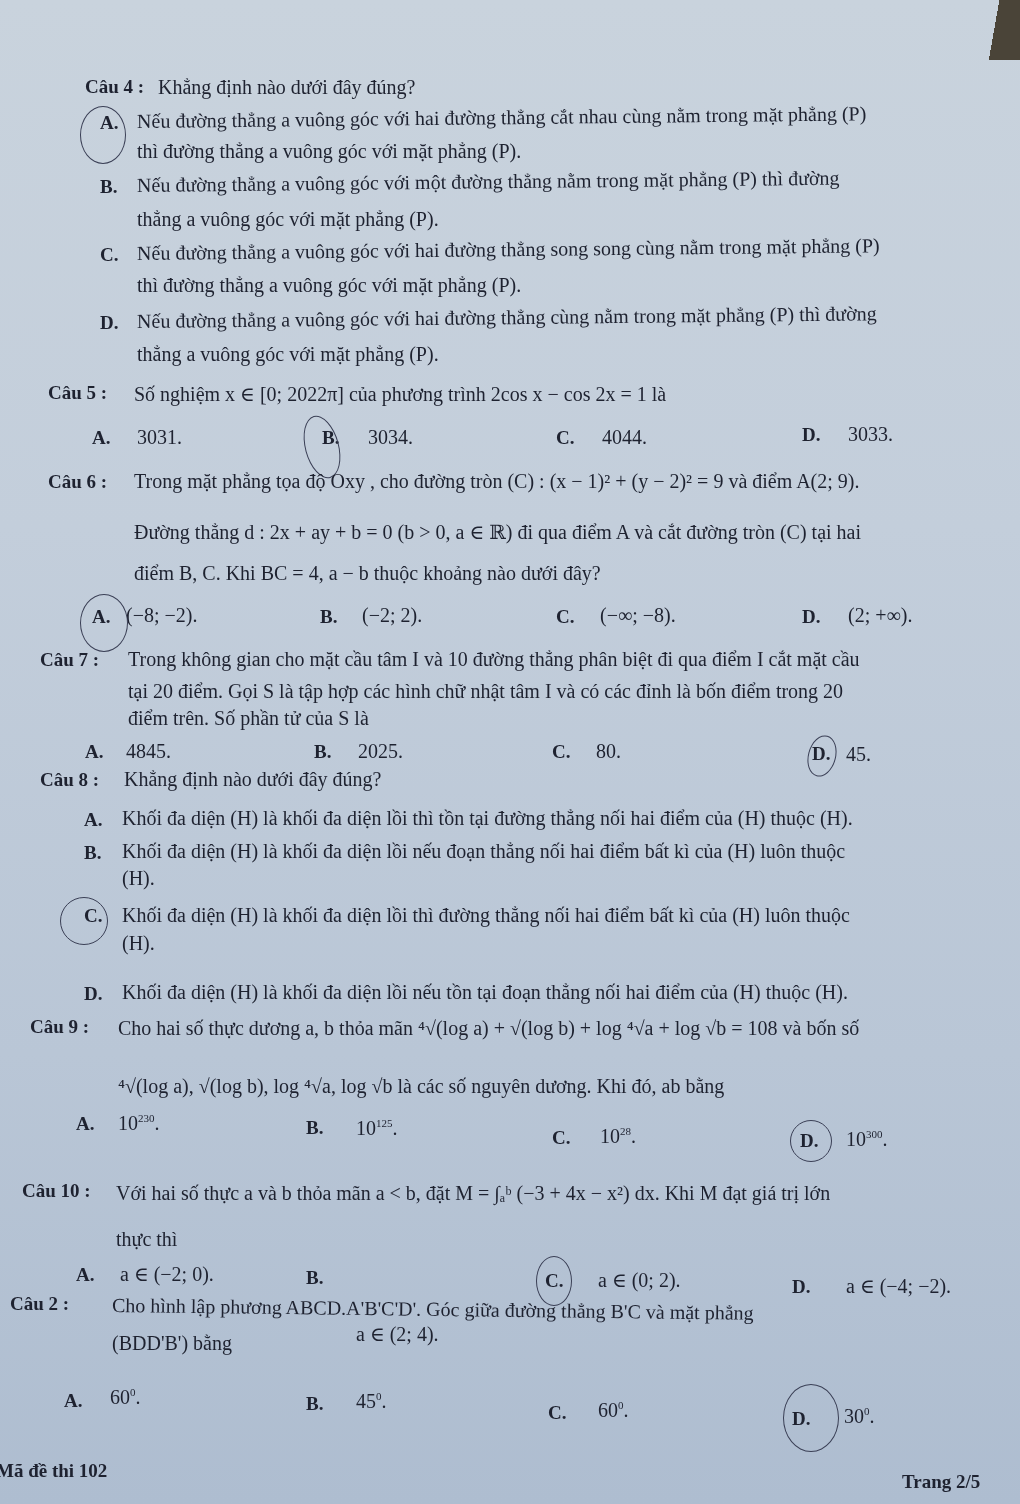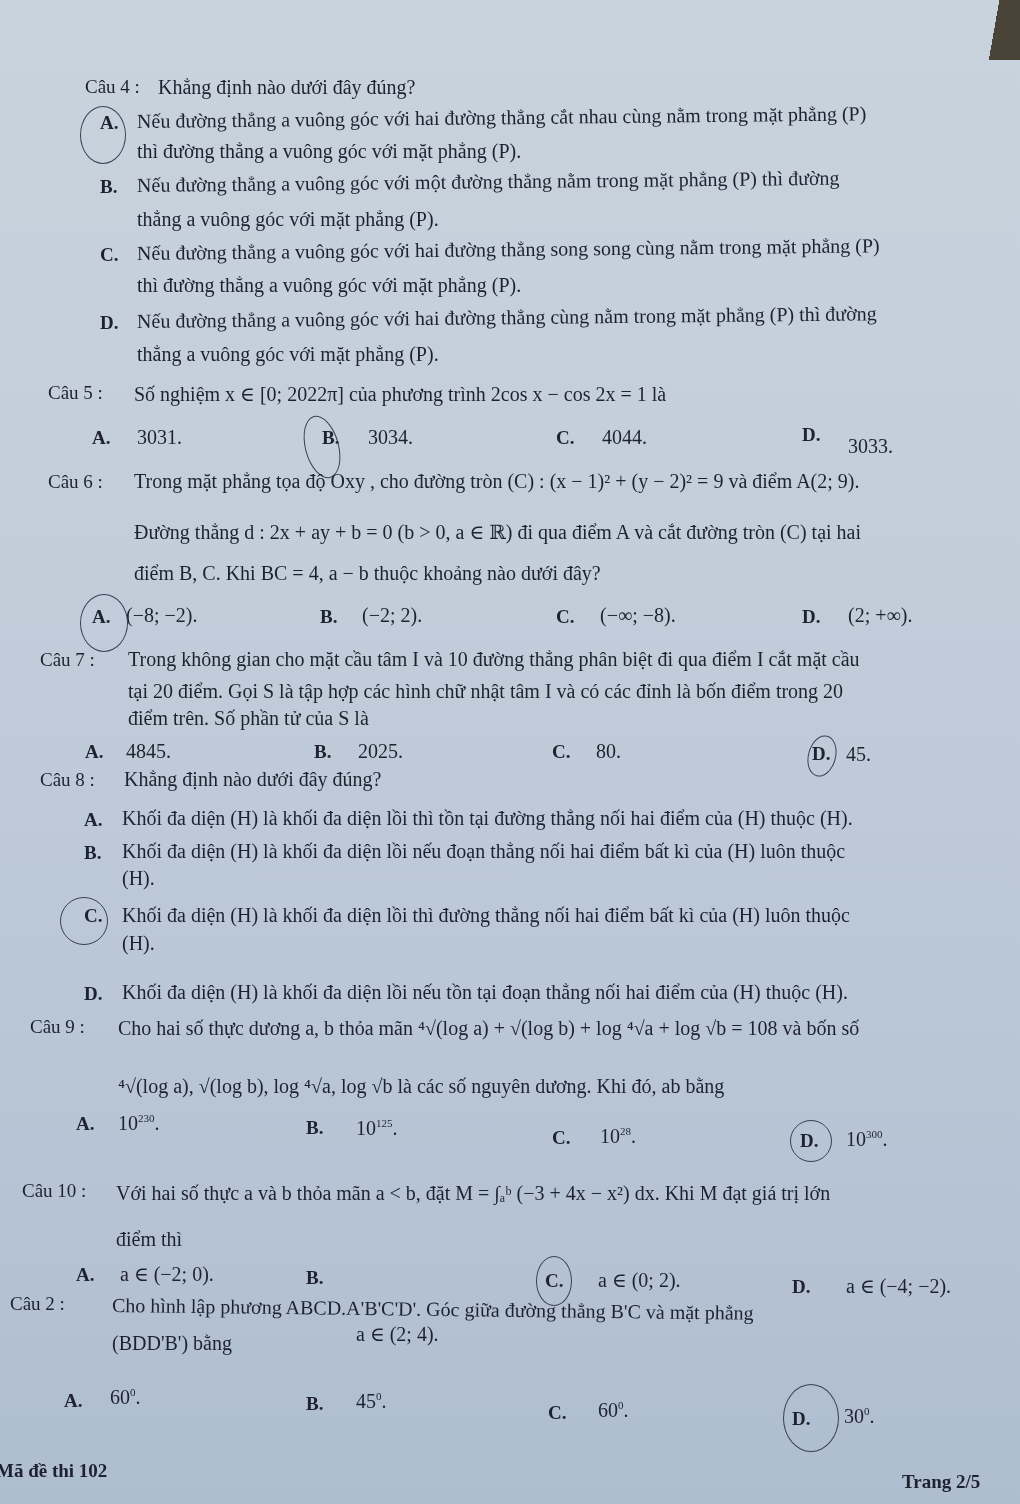--- a/index.html
+++ b/index.html
@@ -8,21 +8,21 @@
     background: linear-gradient(180deg, #c9d3dd 0%, #c3cedb 35%, #b9c6d6 70%, #aebdd0 100%);
     font-family: "Liberation Serif", "DejaVu Serif", serif;
     color:#1e2230;
   }
   .page { position:absolute; left:0; top:0; width:1020px; height:1504px; }
   .desk {
     position:absolute; right:0; top:0; width:34px; height:60px;
     background: linear-gradient(100deg, transparent 0 30%, #4a4438 30% 100%);
   }
   .abs { position:absolute; white-space:nowrap; }
-  .qlabel { font-weight:normal; font-size:19px; }
+  .qlabel { font-weight:bold; font-size:19px; }
   .txt { font-size:20px; }
   .opt { font-weight:bold; font-size:19px; }
   .circle {
     position:absolute; border:1.5px solid #3a3f55; border-radius:50%;
     pointer-events:none;
   }
   .footer-left { font-size:19px; font-weight:bold; }
   .footer-right { font-size:19px; font-weight:bold; }
   sup { font-size:11px; }
 </style>
@@ -59,21 +59,21 @@
     <span class="abs txt" style="left:134px;top:382px">Số nghiệm x ∈ [0; 2022π] của phương trình 2cos x − cos 2x = 1 là</span>
 
     <span class="abs opt" style="left:92px;top:427px">A.</span>
     <span class="abs txt" style="left:137px;top:426px">3031.</span>
     <span class="abs opt" style="left:322px;top:427px">B.</span>
     <span class="abs txt" style="left:368px;top:426px">3034.</span>
     <div class="circle" style="left:305px;top:415px;width:32px;height:62px;transform:rotate(-15deg)"></div>
     <span class="abs opt" style="left:556px;top:427px">C.</span>
     <span class="abs txt" style="left:602px;top:426px">4044.</span>
     <span class="abs opt" style="left:802px;top:424px">D.</span>
-    <span class="abs txt" style="left:848px;top:435px">3033.</span>
+    <span class="abs txt" style="left:848px;top:423px">3033.</span>
   </div>
 
   <div>
     <span class="abs qlabel" style="left:48px;top:471px">Câu 6 :</span>
     <span class="abs txt" style="left:134px;top:470px">Trong mặt phẳng tọa độ Oxy , cho đường tròn (C) : (x − 1)² + (y − 2)² = 9 và điểm A(2; 9).</span>
     <span class="abs txt" style="left:134px;top:520px">Đường thẳng d : 2x + ay + b = 0 (b &gt; 0, a ∈ ℝ) đi qua điểm A và cắt đường tròn (C) tại hai</span>
     <span class="abs txt" style="left:134px;top:562px">điểm B, C. Khi BC = 4, a − b thuộc khoảng nào dưới đây?</span>
 
     <span class="abs opt" style="left:92px;top:606px">A.</span>
     <span class="abs txt" style="left:126px;top:604px">(−8; −2).</span>
@@ -135,21 +135,21 @@
     <span class="abs opt" style="left:552px;top:1127px">C.</span>
     <span class="abs txt" style="left:600px;top:1125px"><span>10</span><sup>28</sup>.</span>
     <span class="abs opt" style="left:800px;top:1130px">D.</span>
     <span class="abs txt" style="left:846px;top:1128px"><span>10</span><sup>300</sup>.</span>
     <div class="circle" style="left:790px;top:1120px;width:40px;height:40px"></div>
   </div>
 
   <div>
     <span class="abs qlabel" style="left:22px;top:1180px">Câu 10 :</span>
     <span class="abs txt" style="left:116px;top:1182px">Với hai số thực a và b thỏa mãn a &lt; b, đặt M = ∫ₐᵇ (−3 + 4x − x²) dx. Khi M đạt giá trị lớn</span>
-    <span class="abs txt" style="left:116px;top:1228px">điểm thì</span>
+    <span class="abs txt" style="left:116px;top:1228px">thực thì</span>
 
     <span class="abs opt" style="left:76px;top:1264px">A.</span>
     <span class="abs txt" style="left:120px;top:1262px">a ∈ (−2; 0).</span>
     <span class="abs opt" style="left:306px;top:1267px">B.</span>
     <span class="abs txt" style="left:356px;top:1322px">a ∈ (2; 4).</span>
     <span class="abs opt" style="left:545px;top:1270px">C.</span>
     <span class="abs txt" style="left:598px;top:1268px">a ∈ (0; 2).</span>
     <div class="circle" style="left:536px;top:1256px;width:34px;height:48px"></div>
     <span class="abs opt" style="left:792px;top:1276px">D.</span>
     <span class="abs txt" style="left:846px;top:1274px">a ∈ (−4; −2).</span>

